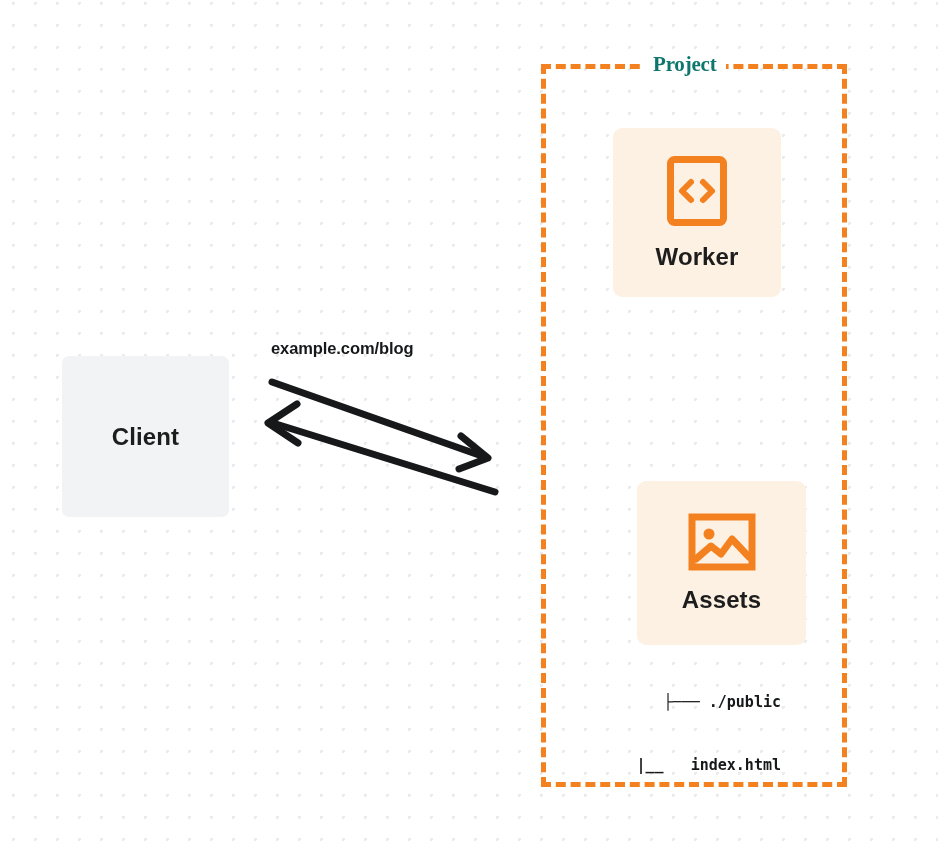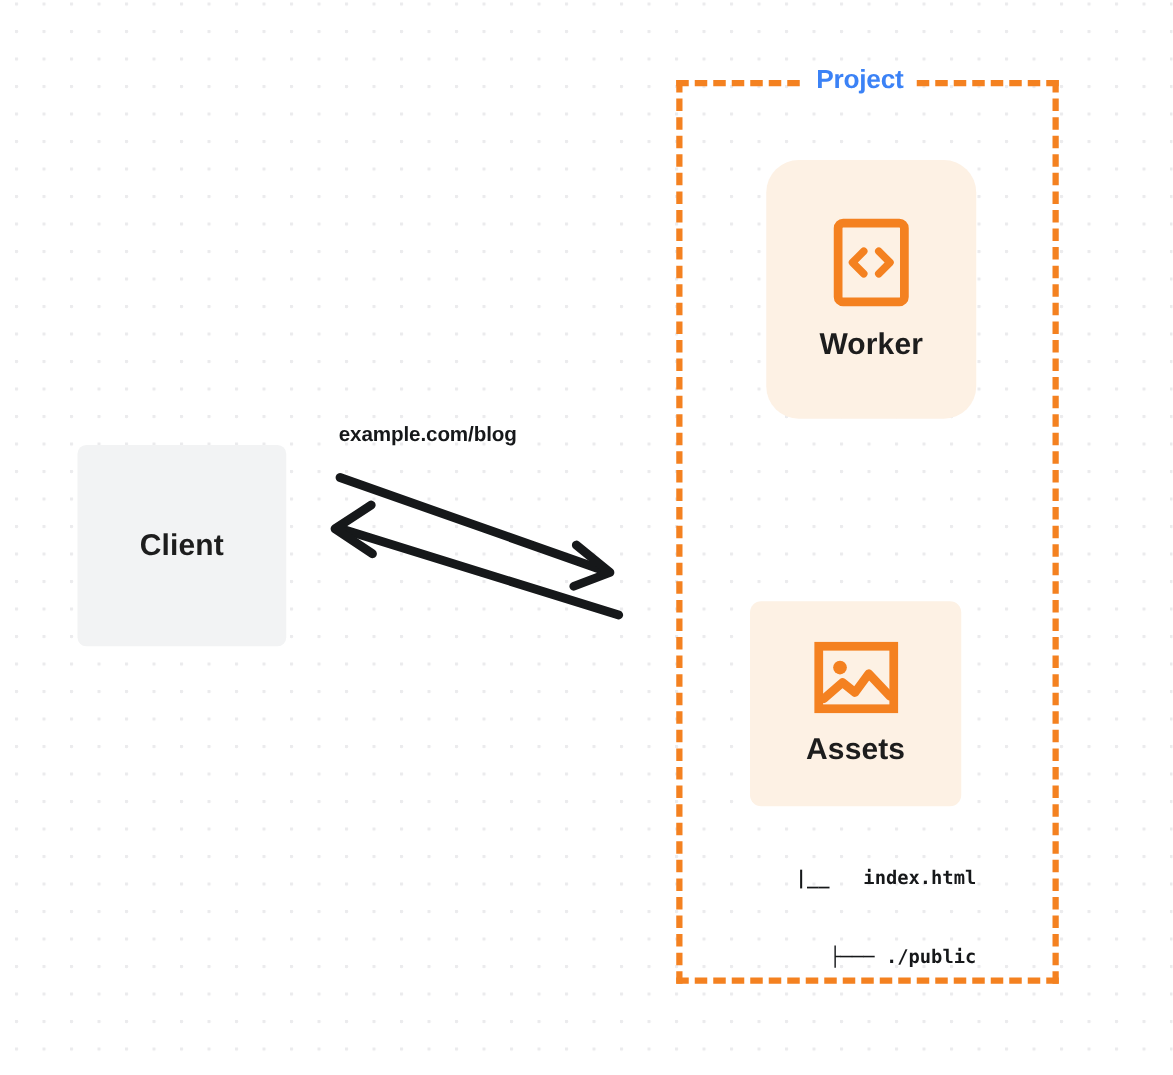--- a/index.html
+++ b/index.html
@@ -77,45 +77,45 @@
     background: transparent;
   }
   #project-label {
     position: absolute;
     left: 644px;
     top: 51px;
     padding: 0 9px;
     background: #ffffff;
     font-size: 21px;
     font-weight: 700;
-    color: #3b82f6;
+    color: #0f766e;
     letter-spacing: -0.2px;
     line-height: 26px;
     white-space: nowrap;
+    font-family: Liberation Serif, serif;
   }
 
   
   .service-card {
     position: absolute;
     background: #fdf1e4;
     border-radius: 9px;
     display: flex;
     flex-direction: column;
     align-items: center;
   }
   #worker-card {
     left: 613px;
     top: 128px;
     width: 168px;
-    height: 207px;
+    height: 169px;
     justify-content: center;
-    border-radius: 26px;
   }
   #assets-card {
-    left: 600px;
+    left: 637px;
     top: 481px;
     width: 169px;
     height: 164px;
     justify-content: center;
   }
   .service-card .card-icon {
     display: block;
     line-height: 0;
   }
   #worker-card .card-icon { margin-bottom: 16px; }
@@ -189,18 +189,18 @@
       <svg width="68" height="58" viewBox="0 0 68 58" xmlns="http://www.w3.org/2000/svg">
         <rect x="4" y="4" width="60" height="50" fill="none" stroke="#f48120" stroke-width="7"></rect>
         <circle cx="21" cy="21" r="5.5" fill="#f48120"></circle>
         <polyline points="8,46 23,33 33,41 44,26 61,44" fill="none" stroke="#f48120" stroke-width="7" stroke-linecap="round" stroke-linejoin="round"></polyline>
       </svg>
     </span>
     <span class="card-title">Assets</span>
   </div>
 
   <div id="assets-file-tree">
+    <span class="tree-line">├─── ./public</span>
     <span class="tree-line">  |__   index.html</span>
-    <span class="tree-line">├─── ./public</span>
     
   </div>
 
 </div>
 
 </body></html>

